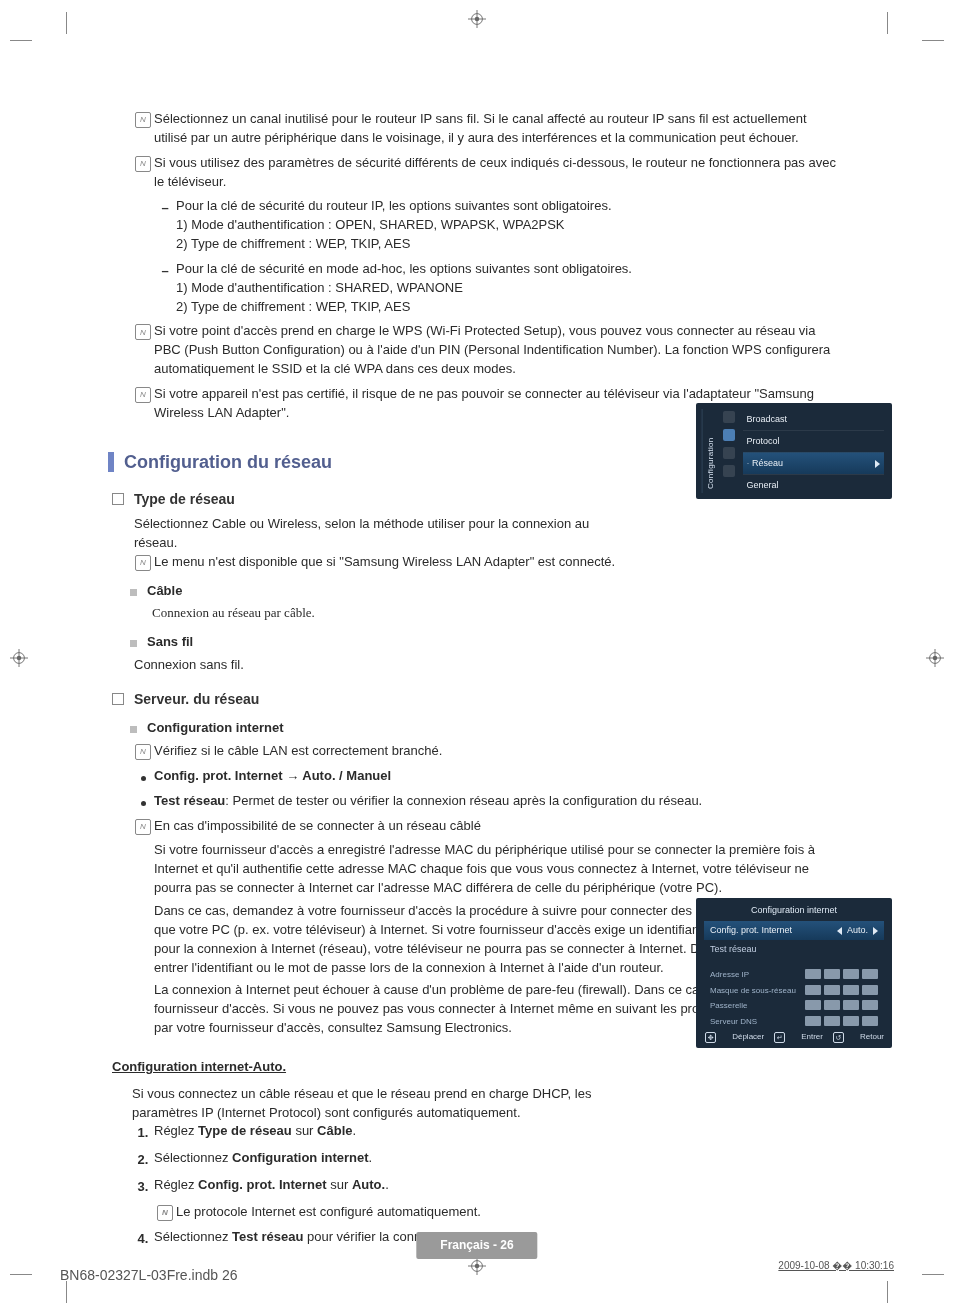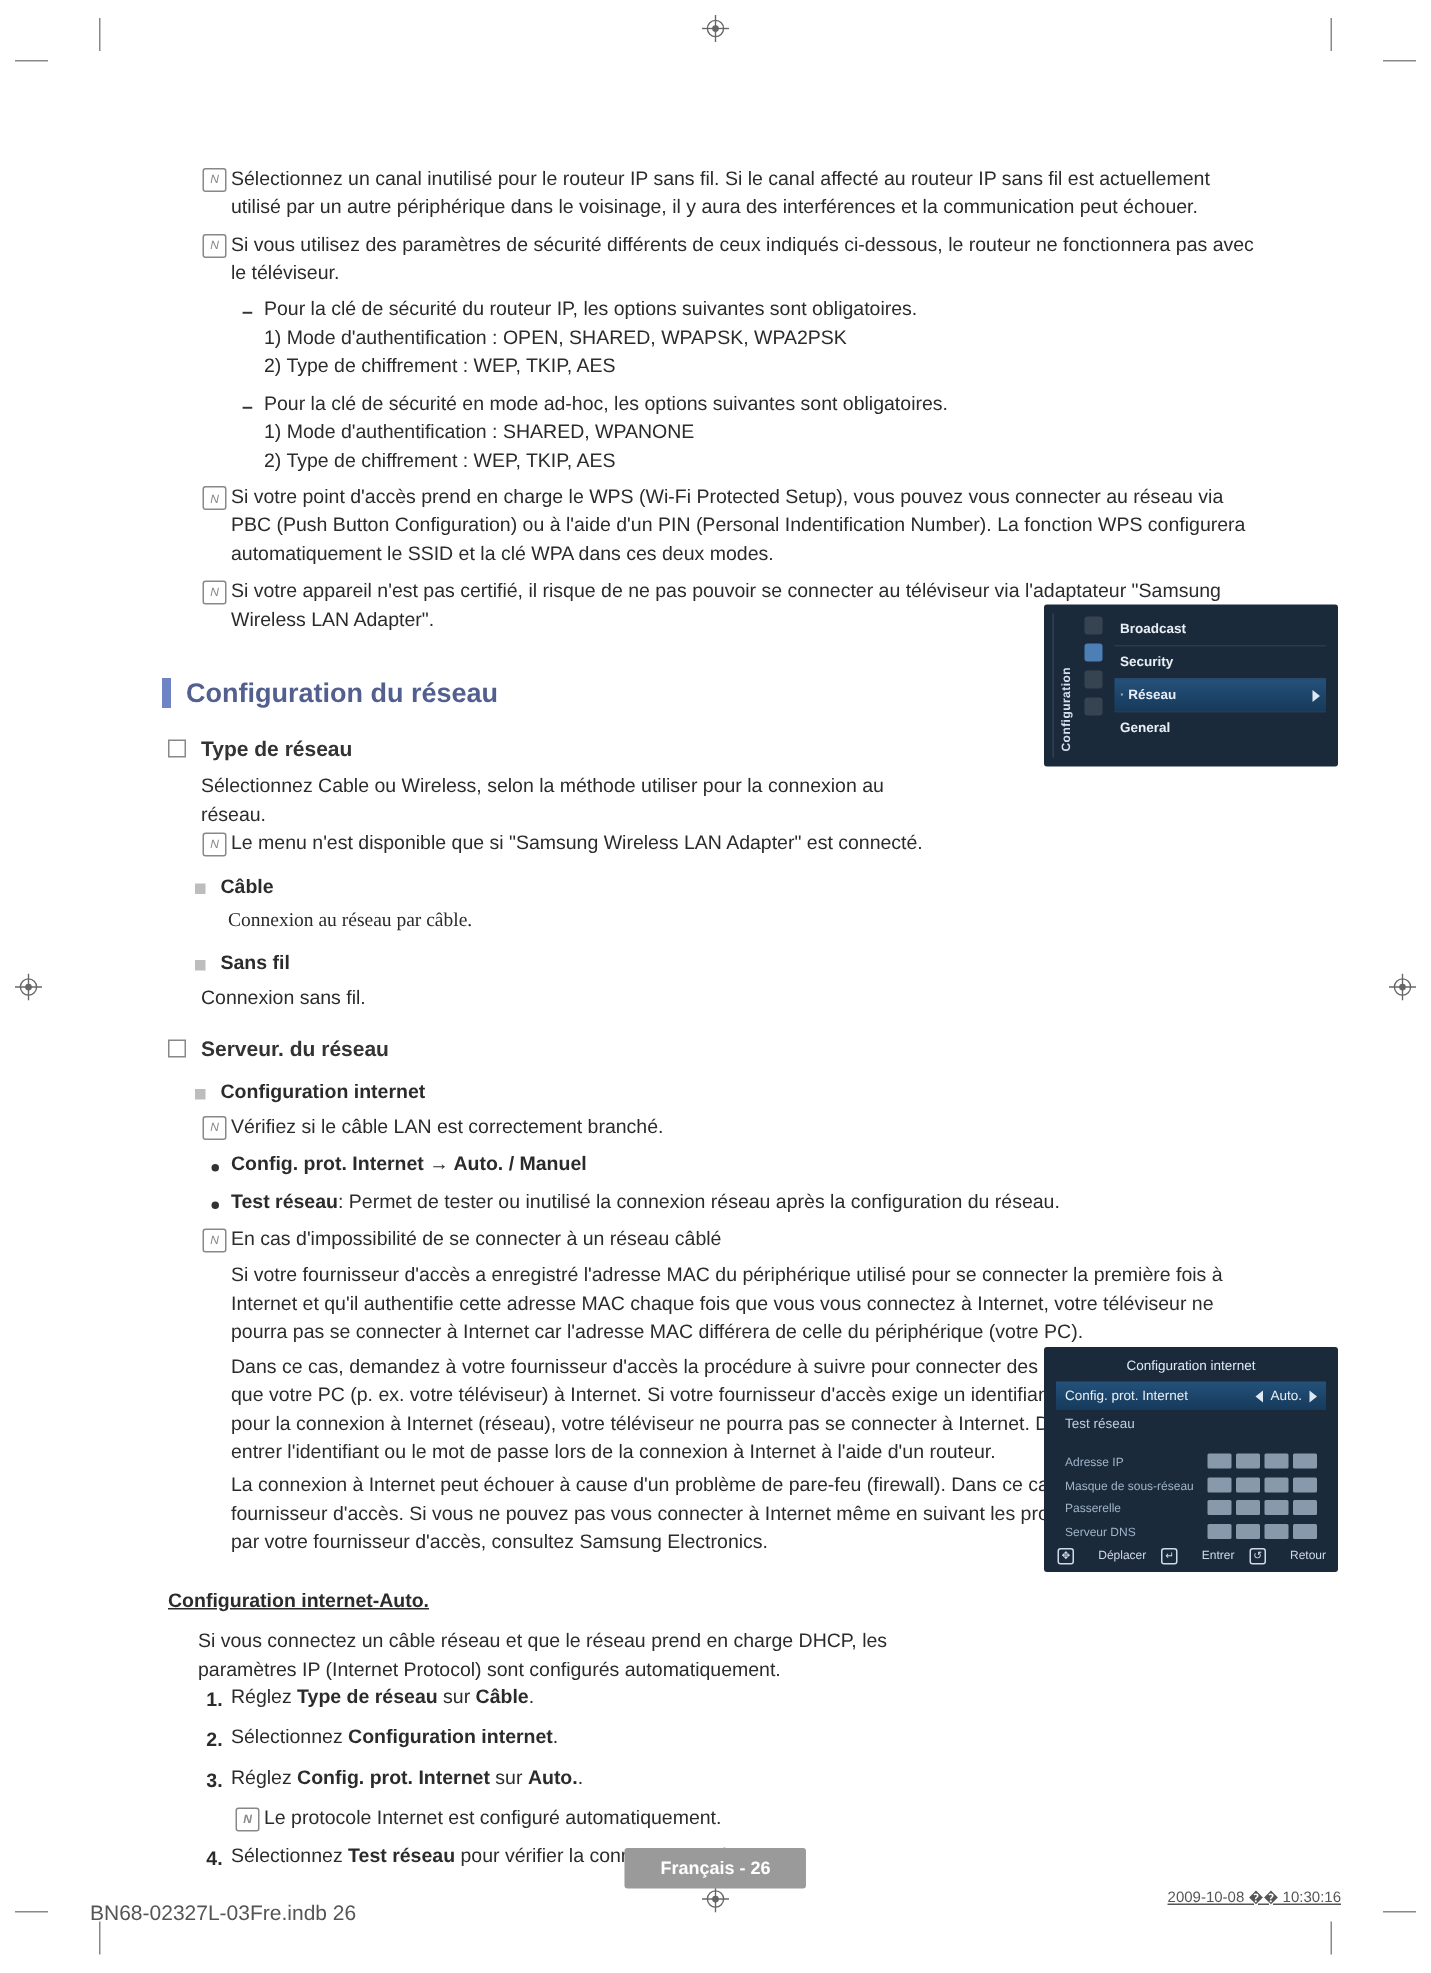--- a/index.html
+++ b/index.html
@@ -118,24 +118,23 @@
     background: #1b2a3a;
     border-radius: 2px;
     color: #e8eef5;
     font-size: 9px;
     box-sizing: border-box;
   }
   .shot1 {
     top: 403px;
     right: 62px;
     width: 196px;
-    height: 108px;
+    height: 96px;
     padding: 6px 8px 6px 6px;
     display: flex;
-    font-weight: bold;
   }
   .shot1 .side-tab {
     writing-mode: vertical-rl;
     transform: rotate(180deg);
     font-size: 8px;
     color: #d6e1ef;
     padding: 4px 2px 0 0;
     border-right: 1px solid #2f4358;
     margin-right: 6px;
     letter-spacing: 0.3px;
@@ -396,21 +395,21 @@
     <div class="row">
       <div class="icon-col">
           <span class="bullet-icon"></span>
         </div>
       <div class="text-col"><b>Config. prot. Internet → Auto. / Manuel</b></div>
     </div>
     <div class="row">
       <div class="icon-col">
           <span class="bullet-icon"></span>
         </div>
-      <div class="text-col"><b>Test réseau</b><span>: Permet de tester ou inutilisé la connexion réseau après la configuration du réseau.</span></div>
+      <div class="text-col"><b>Test réseau</b><span>: Permet de tester ou vérifier la connexion réseau après la configuration du réseau.</span></div>
     </div>
     <div class="row">
       <div class="icon-col">
           <span class="note-icon">N</span>
         </div>
       <div class="text-col">En cas d'impossibilité de se connecter à un réseau câblé</div>
     </div>
     <div style="margin-left:22px;">Si votre fournisseur d'accès a enregistré l'adresse MAC du périphérique utilisé pour se connecter la première fois à Internet et qu'il authentifie cette adresse MAC chaque fois que vous vous connectez à Internet, votre téléviseur ne pourra pas se connecter à Internet car l'adresse MAC différera de celle du périphérique (votre PC).</div>
     <div style="margin-left:22px; margin-top:4px;">Dans ce cas, demandez à votre fournisseur d'accès la procédure à suivre pour connecter des périphériques autres que votre PC (p. ex. votre téléviseur) à Internet. Si votre fournisseur d'accès exige un identifiant ou un mot de passe pour la connexion à Internet (réseau), votre téléviseur ne pourra pas se connecter à Internet. Dans ce cas, vous devez entrer l'identifiant ou le mot de passe lors de la connexion à Internet à l'aide d'un routeur.</div>
     <div style="margin-left:22px; margin-top:4px;">La connexion à Internet peut échouer à cause d'un problème de pare-feu (firewall). Dans ce cas, contactez votre fournisseur d'accès. Si vous ne pouvez pas vous connecter à Internet même en suivant les procédures communiquées par votre fournisseur d'accès, consultez Samsung Electronics.</div>
@@ -459,21 +458,21 @@
       <div class="mi"></div>
       <div class="mi on"></div>
       <div class="mi"></div>
       <div class="mi"></div>
     </div>
     <div class="list-col">
       <div class="item">
           <span>Broadcast</span>
         </div>
       <div class="item">
-          <span>Security</span>
+          <span>Protocol</span>
         </div>
       <div class="item sel">
         <span><span style="opacity:.6">· </span><span>Réseau</span></span>
         <span class="arrow-r"></span>
       </div>
       <div class="item">
           <span>General</span>
         </div>
     </div>
   </div>

